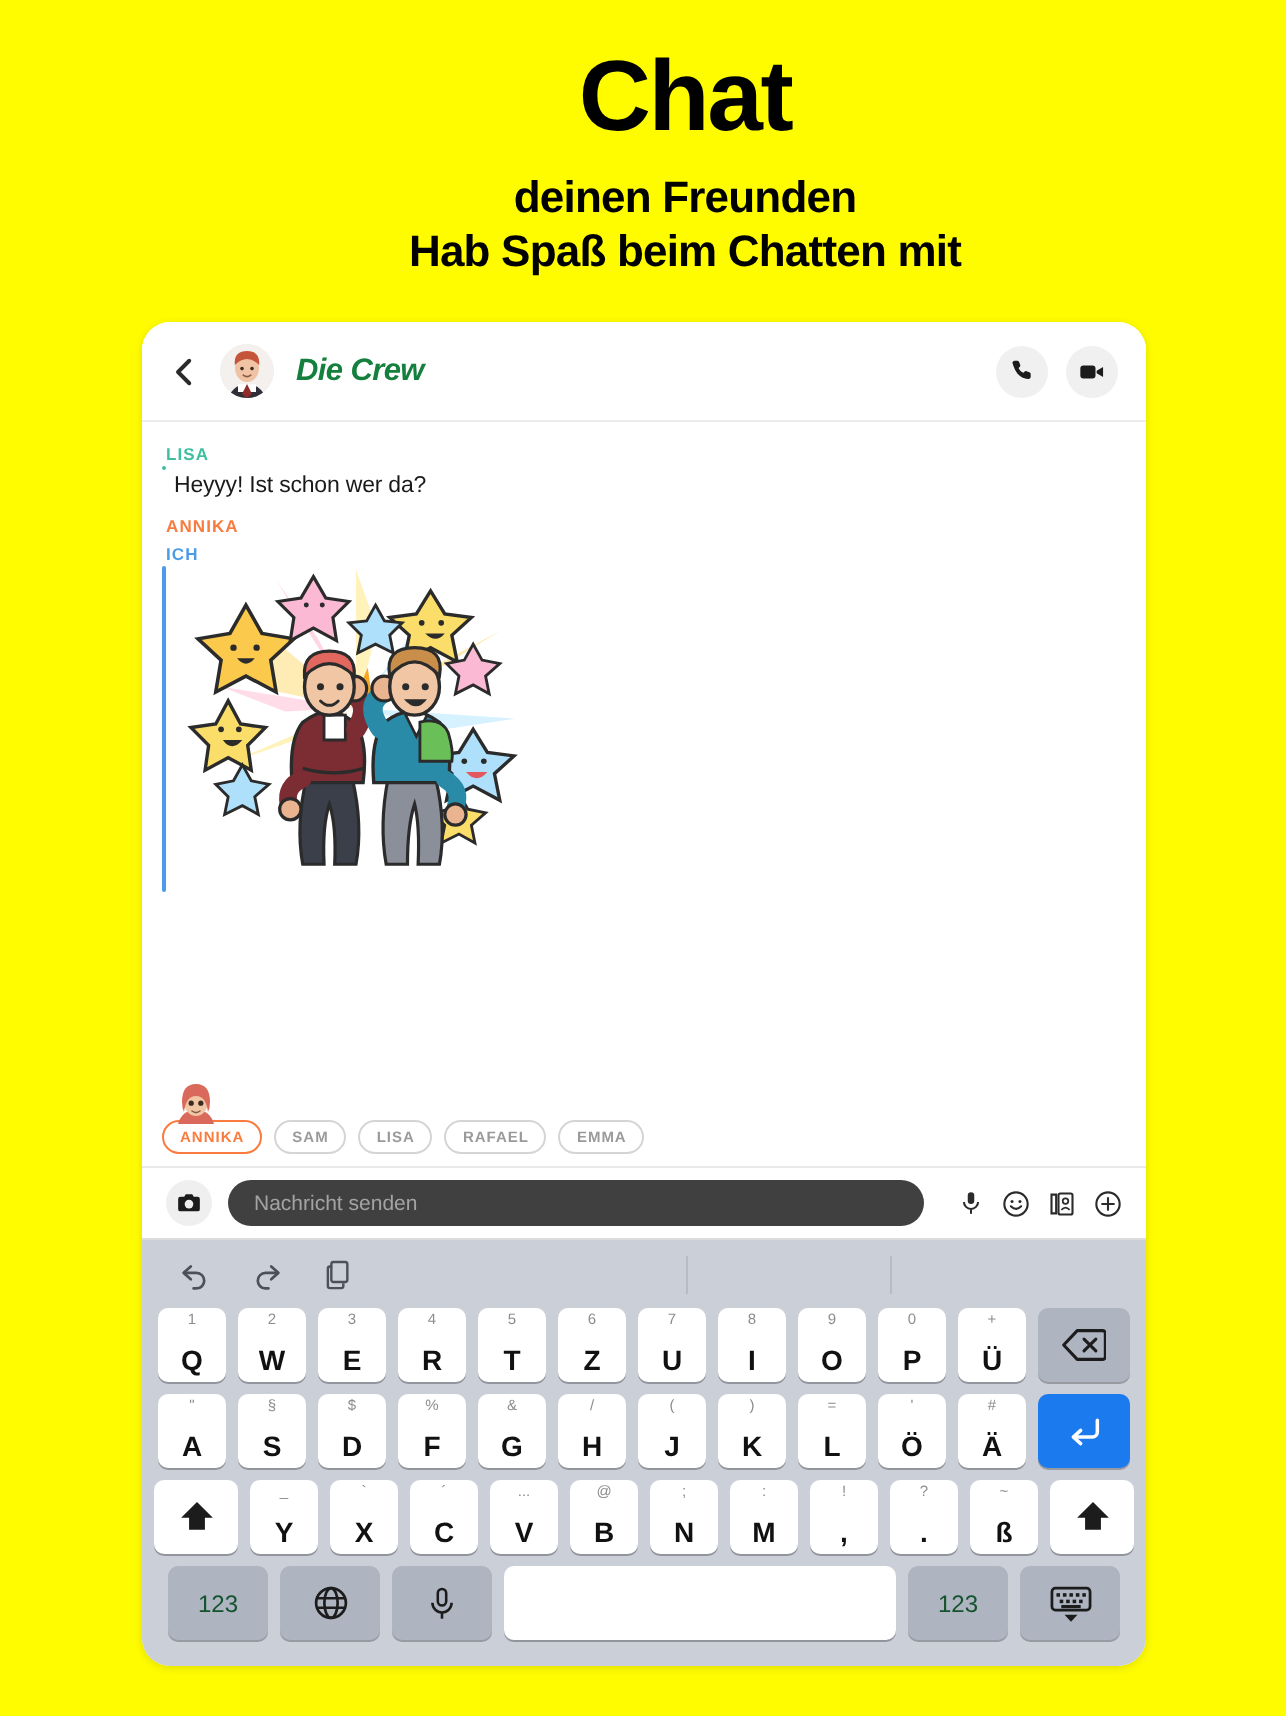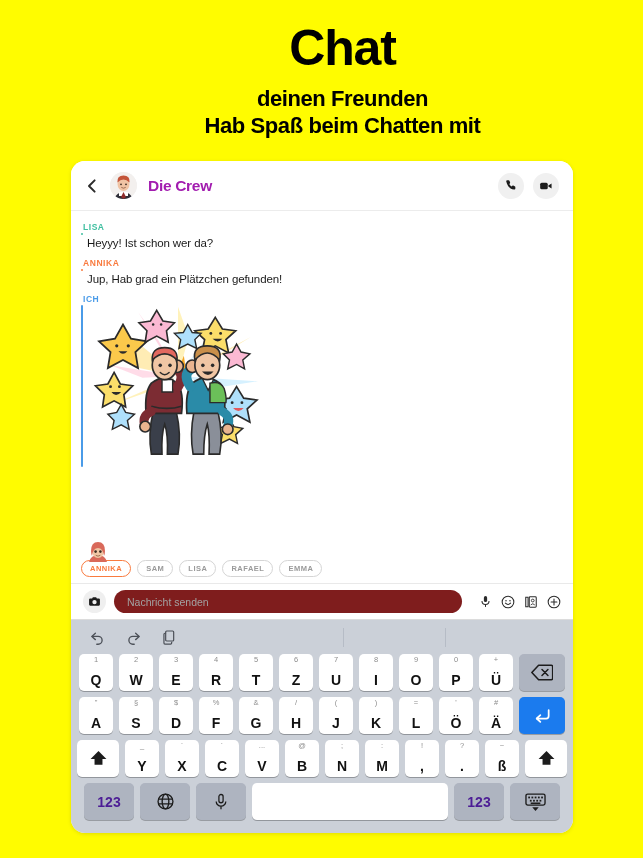--- a/index.html
+++ b/index.html
@@ -42,21 +42,21 @@
     border-bottom: 1px solid #ececec;
   }
   .back-ic { width: 18px; height: 18px; flex: 0 0 18px; }
   .avatar-top {
     width: 27px; height: 27px; border-radius: 50%;
     margin-left: 9px; flex: 0 0 27px;
     background: #efefef; overflow: hidden; position: relative;
   }
   .chat-title {
     margin-left: 11px; font-size: 15.5px; font-weight: bold;
-    color: #a21caf; letter-spacing: -0.3px;
+    color: #15803d; letter-spacing: -0.3px; font-style: italic;
   }
   .bar-spacer { flex: 1 1 auto; }
   .round-btn {
     width: 26px; height: 26px; border-radius: 50%;
     background: #f0f0f0; margin-left: 9px;
     display: flex; align-items: center; justify-content: center;
   }
 
   
   .messages { flex: 1 1 auto; background: #fff; padding: 7px 0 0 0; position: relative; }
@@ -95,21 +95,21 @@
     flex: 0 0 36px; height: 36px; background: #fff;
     display: flex; align-items: center; padding: 0 12px;
     border-bottom: 1px solid #dcdcdc;
   }
   .cam-btn {
     width: 23px; height: 23px; border-radius: 50%; background: #efefef;
     display: flex; align-items: center; justify-content: center; flex: 0 0 23px;
   }
   .msg-field {
     flex: 1 1 auto; height: 23px; margin-left: 8px; margin-right: 8px;
-    background: #7f1d1d; border-radius: 12px;
+    background: #404040; border-radius: 12px;
     display: flex; align-items: center; padding: 0 13px;
   }
   .msg-field span { font-size: 10.5px; color: #a3a3a3; }
   .in-ic { margin-left: 9px; display: flex; align-items: center; }
 
   
   .keyboard { flex: 0 0 auto; background: #CBD0D8; padding-bottom: 7px; }
   .kb-toolbar {
     height: 34px; display: flex; align-items: center;
     padding: 0 0 0 18px; position: relative;
@@ -129,21 +129,21 @@
     position: absolute; top: 2px; left: 0; right: 0;
     font-size: 7.5px; color: #8d8d8d; text-align: center; line-height: 1;
   }
   .key .main { font-size: 14px; font-weight: bold; color: #111; line-height: 1; }
   .key.fn { background: #AEB4C0; box-shadow: 0 1px 0 rgba(0,0,0,.25); }
   .key.blue { background: #1B7BEE; box-shadow: 0 1px 0 rgba(0,0,0,.25); }
   .key.w46 { width: 46px; }
   .key.w50 { width: 50px; }
   .key.w42 { width: 42px; }
   .key.space { width: 196px; }
-  .key .num { font-size: 14px; font-weight: bold; color: #4c1d95; }
+  .key .num { font-size: 12px; font-weight: normal; color: #14532d; }
   .key.center { justify-content: center; padding-bottom: 0; }
 </style>
 </head>
 <body>
 
 <div class="page">
 
   <div class="promo">
     <div class="promo-title">Chat</div>
     <div class="promo-sub">
@@ -193,24 +193,20 @@
       <div class="msg-block">
         <div class="msg-sender" style="color:#3FBFA0">LISA</div>
         <div class="msg-row">
           <div class="msg-bar" style="background:#3FBFA0"></div>
           <div class="msg-text">Heyyy! Ist schon wer da?</div>
         </div>
       </div>
 
       <div class="msg-block">
         <div class="msg-sender" style="color:#F97B3F">ANNIKA</div>
-        <div class="msg-row">
-          <div class="msg-bar" style="background:#F97B3F"></div>
-          <div class="msg-text">Jup, Hab grad ein Plätzchen gefunden!</div>
-        </div>
       </div>
 
       <div class="msg-block">
         <div class="msg-sender" style="color:#4A9BE8">ICH</div>
         <div class="sticker-row">
           <div class="msg-bar" style="background:#4A9BE8"></div>
           <div class="sticker-wrap">
             <svg viewBox="0 0 200 178" width="178" height="158">
 
               <g opacity=".85">

